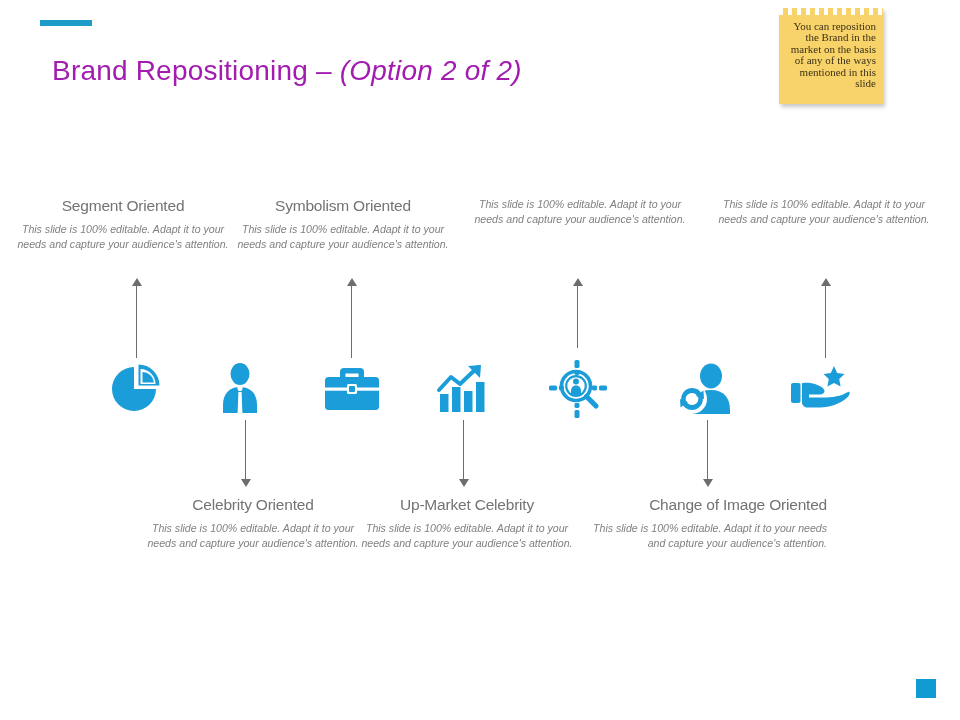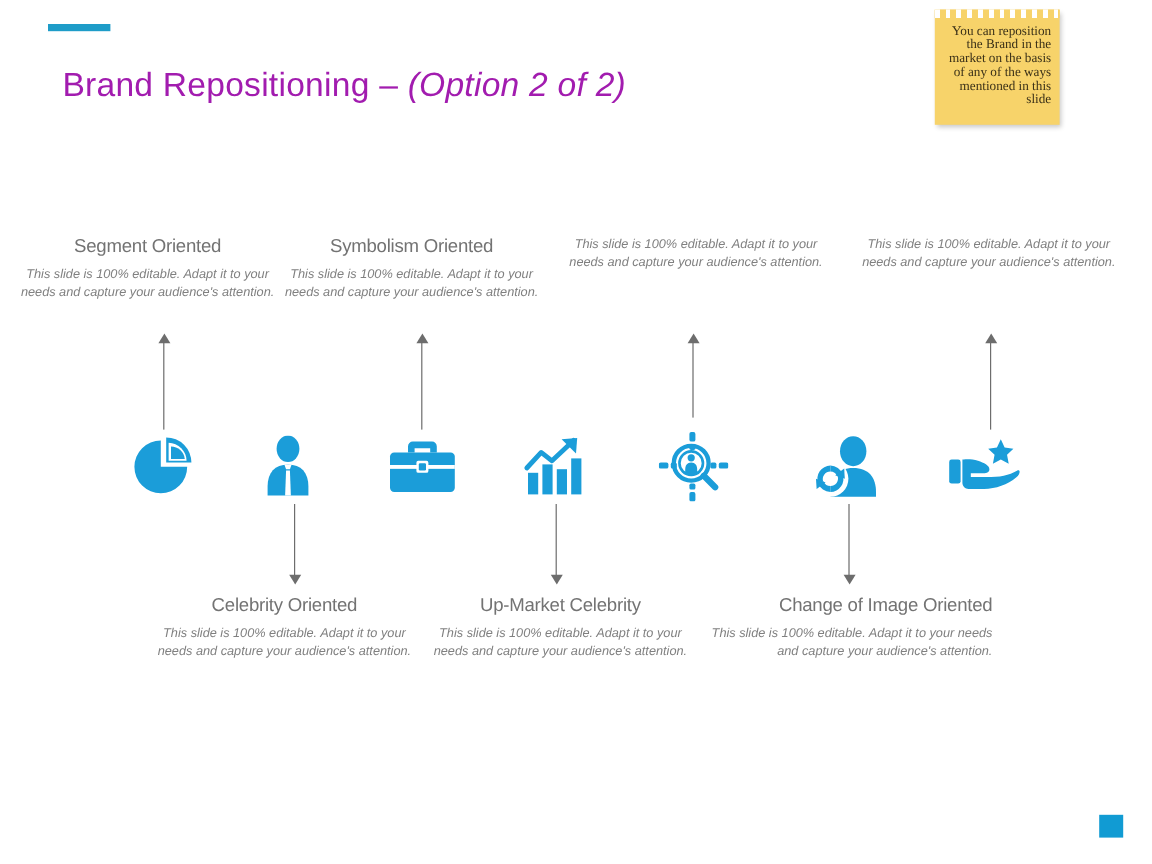--- a/index.html
+++ b/index.html
@@ -93,21 +93,21 @@
     margin: 0;
   }
 
   
   #card-segment     { left: 14px;  top: 197px; width: 218px; }
   #card-symbolism   { left: 234px; top: 197px; width: 218px; }
   #card-niche       { left: 471px; top: 197px; width: 218px; }
   #card-value       { left: 715px; top: 197px; width: 218px; }
 
   
-  #card-celebrity   { left: 128px; top: 496px; width: 218px; }
+  #card-celebrity   { left: 144px; top: 496px; width: 218px; }
   #card-upmarket    { left: 358px; top: 496px; width: 218px; }
   #card-changeimage { left: 583px; top: 496px; width: 244px; text-align: right; }
 
   
   .icon-slot {
     position: absolute;
     width: 72px;
     height: 58px;
     top: 360px;
     display: flex;

